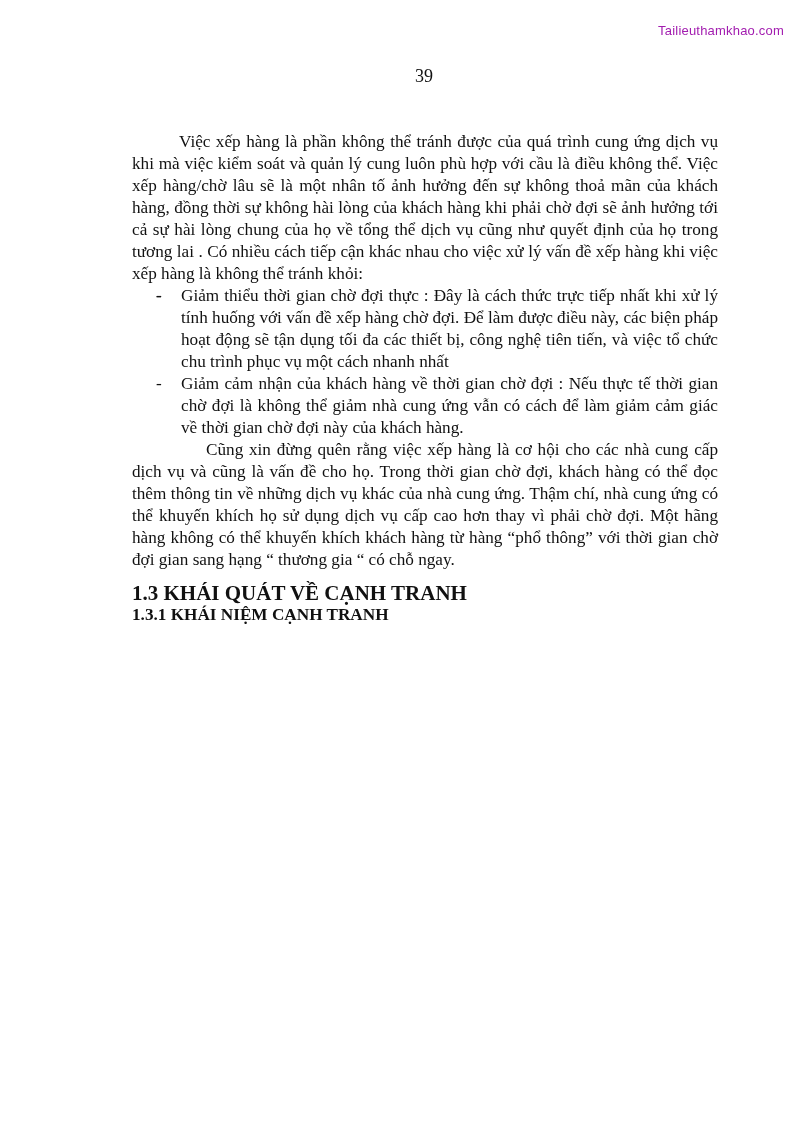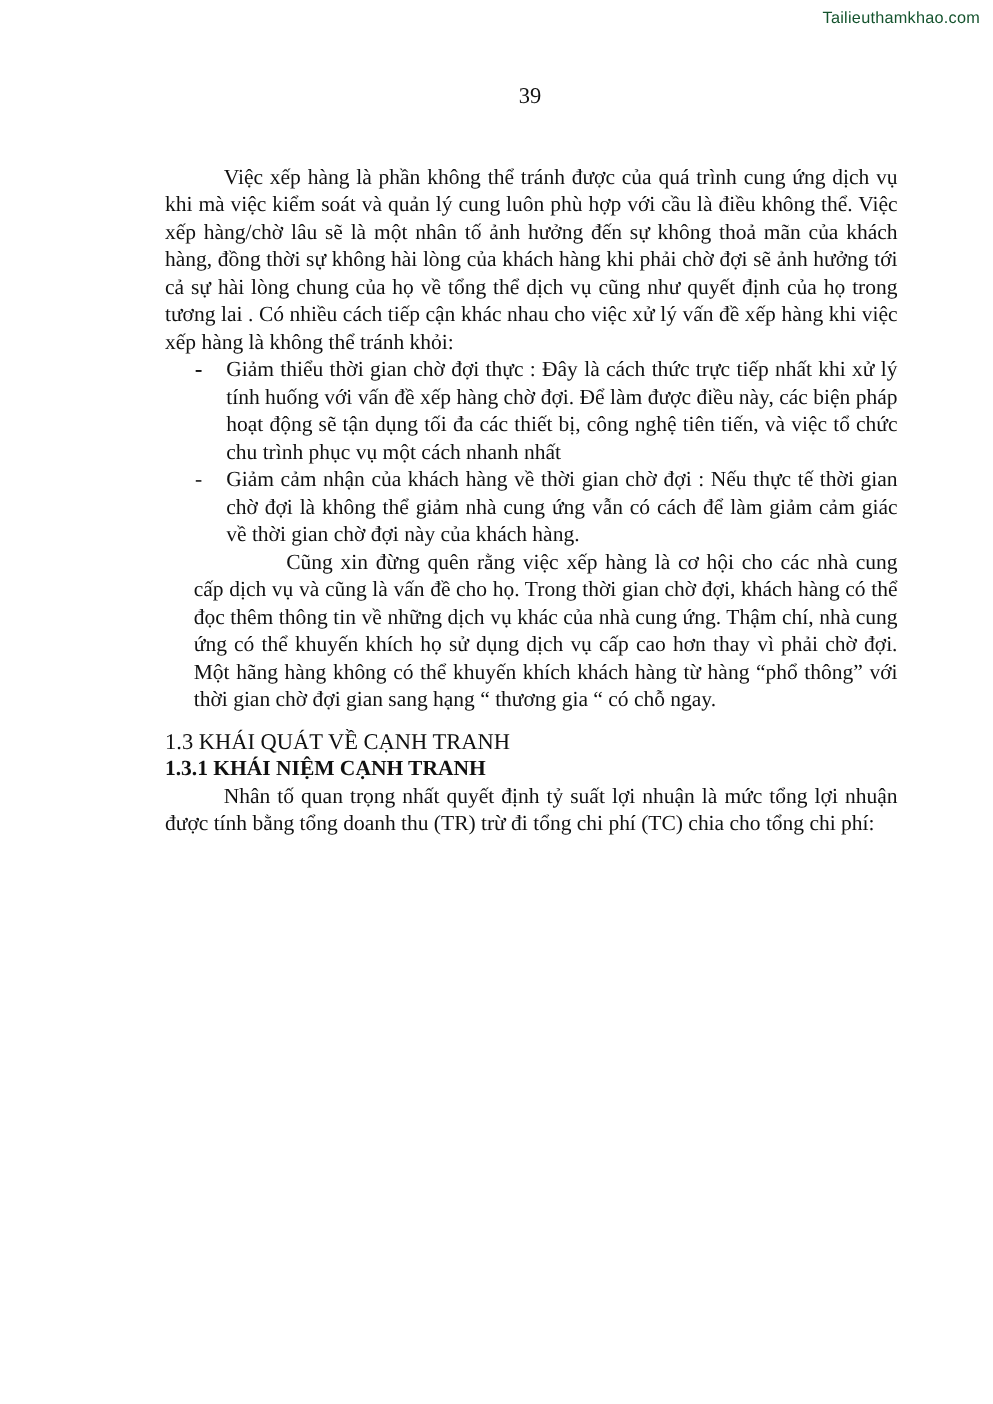--- a/index.html
+++ b/index.html
@@ -10,25 +10,25 @@
     body {
       width: 794px;
       height: 1123px;
       position: relative;
       overflow: hidden;
       font-family: "Liberation Serif", "DejaVu Serif", serif;
       color: #111111;
     }
     .watermark {
       position: absolute;
-      top: 6px;
+      top: 23px;
       right: 10px;
       font-family: "Liberation Sans", "DejaVu Sans", sans-serif;
       font-size: 13px;
-      color: #14532d;
+      color: #a21caf;
       letter-spacing: 0.2px;
     }
     .page-number {
       position: absolute;
       top: 66px;
       left: 0;
       width: 848px;
       text-align: center;
       font-size: 18px;
     }
@@ -43,36 +43,35 @@
     p {
       margin: 0;
       text-align: justify;
       text-align-last: left;
     }
     .indent {
       text-indent: 47px;
     }
     .indent2 {
       text-indent: 74px;
-      margin-left: 23px;
     }
     .bullet {
       position: relative;
       padding-left: 49px;
       text-align: justify;
     }
     .bullet .dash {
       position: absolute;
       left: 24px;
       top: 0;
     }
     .h2 {
-      font-weight: normal;
+      font-weight: bold;
       margin-top: 11px;
-      font-size: 18px;
+      font-size: 21px;
     }
     .h3 {
       font-size: 17.2px;
       font-weight: bold;
     }
   </style>
 </head>
 <body>
 
 <div class="watermark">Tailieuthamkhao.com</div>
@@ -94,14 +93,13 @@
       <span class="dash">-</span>
       <span>Giảm cảm nhận của khách hàng về thời gian chờ đợi  : Nếu thực tế thời gian chờ đợi là không thể giảm nhà cung ứng vẫn có cách để làm giảm cảm giác về thời gian chờ đợi này của khách hàng.</span>
     </p>
   </div>
 
   <p class="indent2">Cũng xin đừng quên rằng việc xếp hàng là cơ hội cho các nhà cung cấp dịch vụ và cũng là vấn đề cho họ. Trong thời gian chờ đợi, khách hàng có thể đọc thêm thông tin về những dịch vụ khác của nhà cung ứng. Thậm chí, nhà cung ứng có thể khuyến khích họ sử dụng dịch vụ cấp cao hơn thay vì phải chờ đợi. Một hãng hàng không có thể khuyến khích khách hàng từ hàng “phổ thông” với thời gian chờ đợi gian sang hạng “ thương gia “ có chỗ ngay.</p>
 
   <p class="h2">1.3  KHÁI QUÁT VỀ CẠNH TRANH</p>
   <p class="h3">1.3.1  KHÁI NIỆM CẠNH TRANH</p>
 
-  <p class="indent">Nhân tố quan trọng nhất quyết định tỷ suất lợi nhuận là mức tổng lợi nhuận được tính bằng tổng doanh thu (TR) trừ đi tổng chi phí (TC) chia cho tổng chi phí:</p>
 </div>
 
 </body></html>

